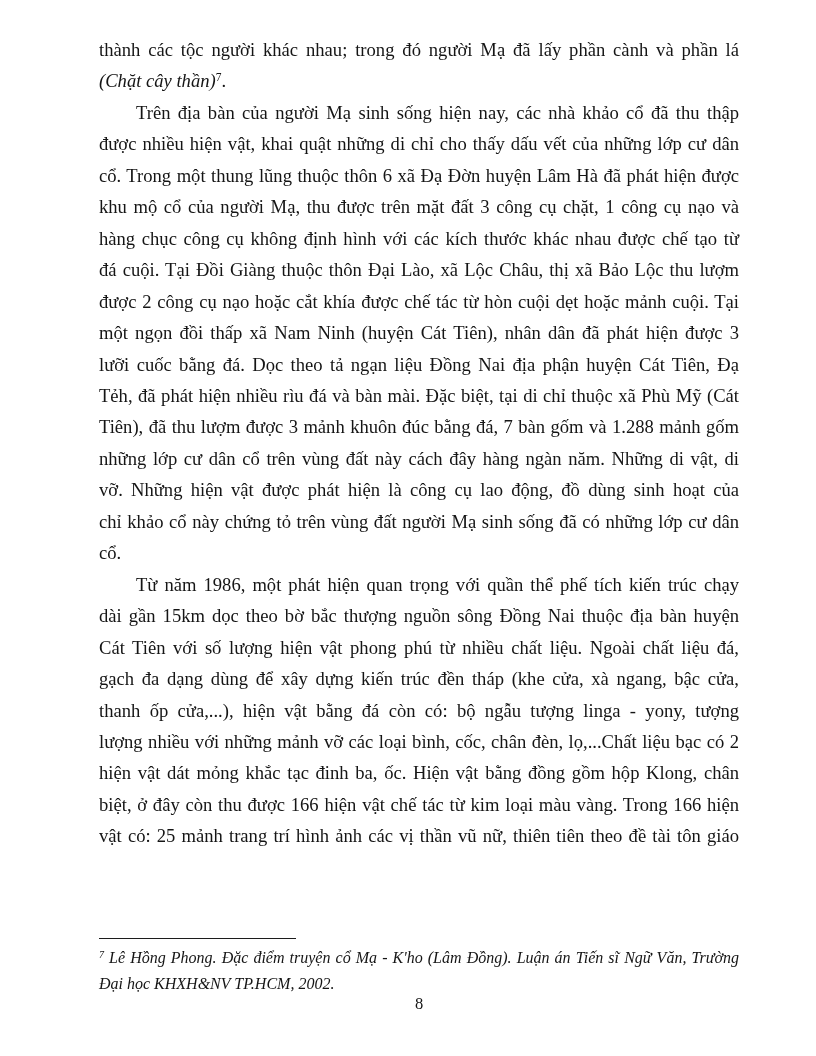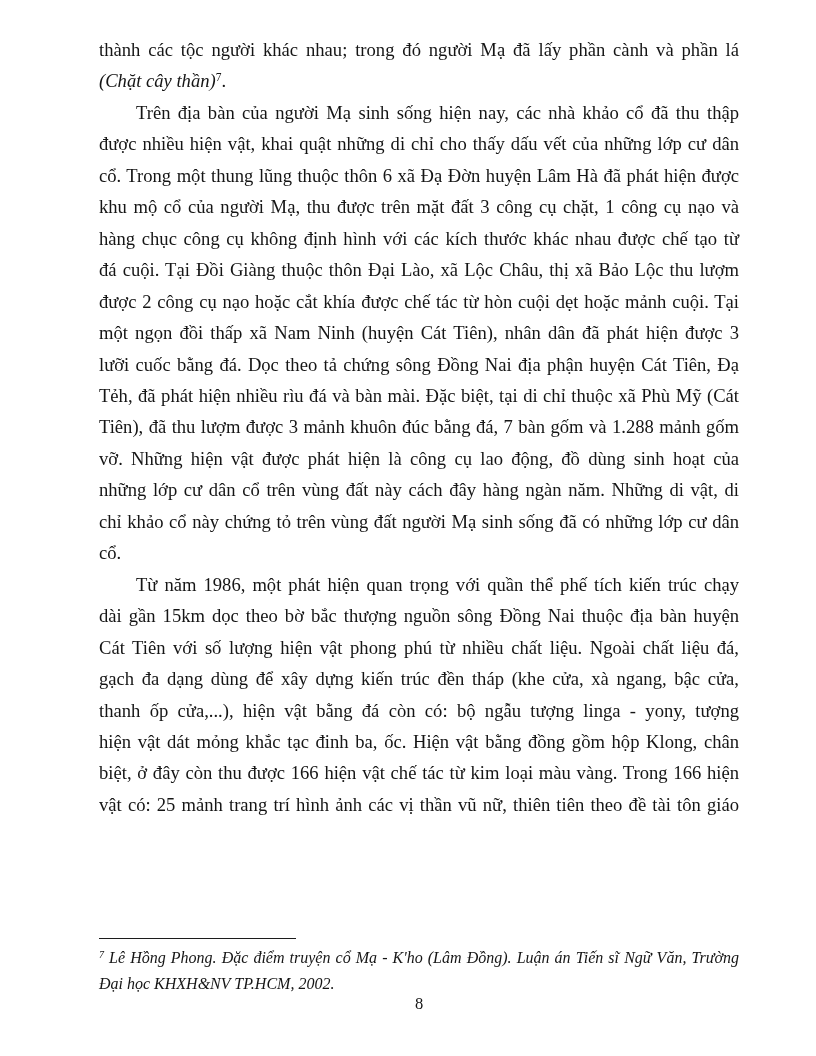--- a/index.html
+++ b/index.html
@@ -78,34 +78,35 @@
       </div>
     <div class="paragraph">
         <div class="line indent">Trên địa bàn của người Mạ sinh sống hiện nay, các nhà khảo cổ đã thu thập</div>
         <div class="line">được nhiều hiện vật, khai quật những di chỉ cho thấy dấu vết của những lớp cư dân</div>
         <div class="line">cổ. Trong một thung lũng thuộc thôn 6 xã Đạ Đờn huyện Lâm Hà đã phát hiện được</div>
         <div class="line">khu mộ cổ của người Mạ, thu được trên mặt đất 3 công cụ chặt, 1 công cụ nạo và</div>
         <div class="line">hàng chục công cụ không định hình với các kích thước khác nhau được chế tạo từ</div>
         <div class="line">đá cuội. Tại Đồi Giàng thuộc thôn Đại Lào, xã Lộc Châu, thị xã Bảo Lộc thu lượm</div>
         <div class="line">được 2 công cụ nạo hoặc cắt khía được chế tác từ hòn cuội dẹt hoặc mảnh cuội. Tại</div>
         <div class="line">một ngọn đồi thấp xã Nam Ninh (huyện Cát Tiên), nhân dân đã phát hiện được 3</div>
-        <div class="line">lưỡi cuốc bằng đá. Dọc theo tả chứng sông Đồng Nai địa phận huyện Cát Tiên, Đạ</div>
+        <div class="line">lưỡi cuốc bằng đá. Dọc theo tả ngạn liệu Đồng Nai địa phận huyện Cát Tiên, Đạ</div>
         <div class="line">Tẻh, đã phát hiện nhiều rìu đá và bàn mài. Đặc biệt, tại di chỉ thuộc xã Phù Mỹ (Cát</div>
         <div class="line">Tiên), đã thu lượm được 3 mảnh khuôn đúc bằng đá, 7 bàn gốm và 1.288 mảnh gốm</div>
+        <div class="line">những lớp cư dân cổ trên vùng đất này cách đây hàng ngàn năm. Những di vật, di</div>
         <div class="line">vỡ. Những hiện vật được phát hiện là công cụ lao động, đồ dùng sinh hoạt của</div>
-        <div class="line">những lớp cư dân cổ trên vùng đất này cách đây hàng ngàn năm. Những di vật, di</div>
         <div class="line">chỉ khảo cổ này chứng tỏ trên vùng đất người Mạ sinh sống đã có những lớp cư dân</div>
         <div class="line last">cổ.</div>
       </div>
     <div class="paragraph">
         <div class="line indent">Từ năm 1986, một phát hiện quan trọng  với quần thể phế tích kiến trúc chạy</div>
         <div class="line">dài gần 15km dọc theo bờ bắc thượng nguồn sông Đồng Nai thuộc địa bàn huyện</div>
         <div class="line">Cát Tiên  với số lượng hiện vật phong phú từ nhiều chất liệu. Ngoài chất liệu đá,</div>
         <div class="line">gạch đa dạng dùng để xây dựng kiến trúc đền tháp (khe cửa, xà ngang, bậc cửa,</div>
         <div class="line">thanh ốp cửa,...), hiện vật bằng đá còn có: bộ ngẫu tượng linga - yony, tượng</div>
+        <div class="line">lượng nhiều với những mảnh vỡ các loại bình, cốc, chân đèn, lọ,...Chất liệu bạc có 2</div>
         <div class="line">hiện vật dát mỏng khắc tạc đinh ba, ốc. Hiện vật bằng đồng gồm hộp Klong, chân</div>
         <div class="line">biệt, ở đây còn thu được 166 hiện vật chế tác từ kim loại màu vàng. Trong 166 hiện</div>
         <div class="line">vật có: 25 mảnh trang trí hình ảnh các vị thần vũ nữ, thiên tiên theo đề tài tôn giáo</div>
       </div>
   </main>
 
   <div class="footnote-area">
     <div class="footnote-rule"></div>
     <div class="footnote">
         <div class="line"><sup>7</sup><span> Lê Hồng Phong. Đặc điểm truyện cổ Mạ - K'ho (Lâm Đồng). Luận án Tiến sĩ Ngữ Văn, Trường</span></div>

